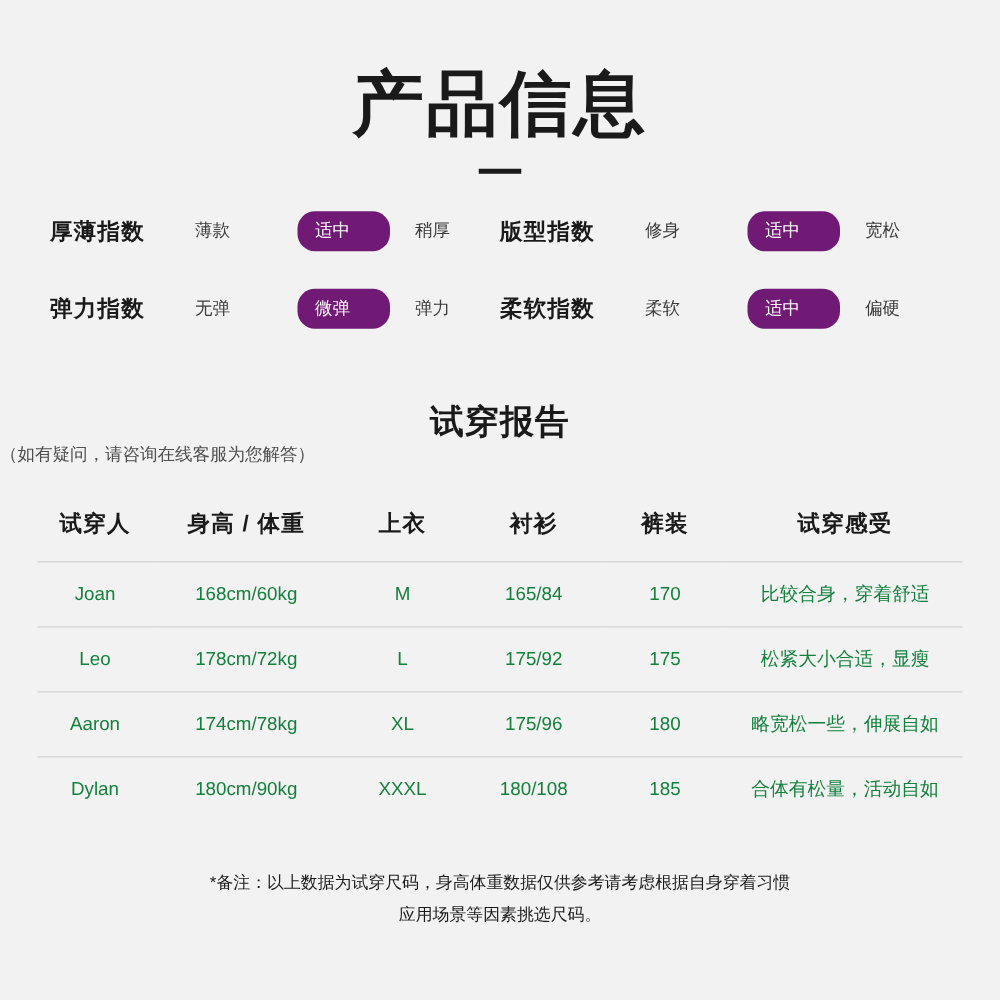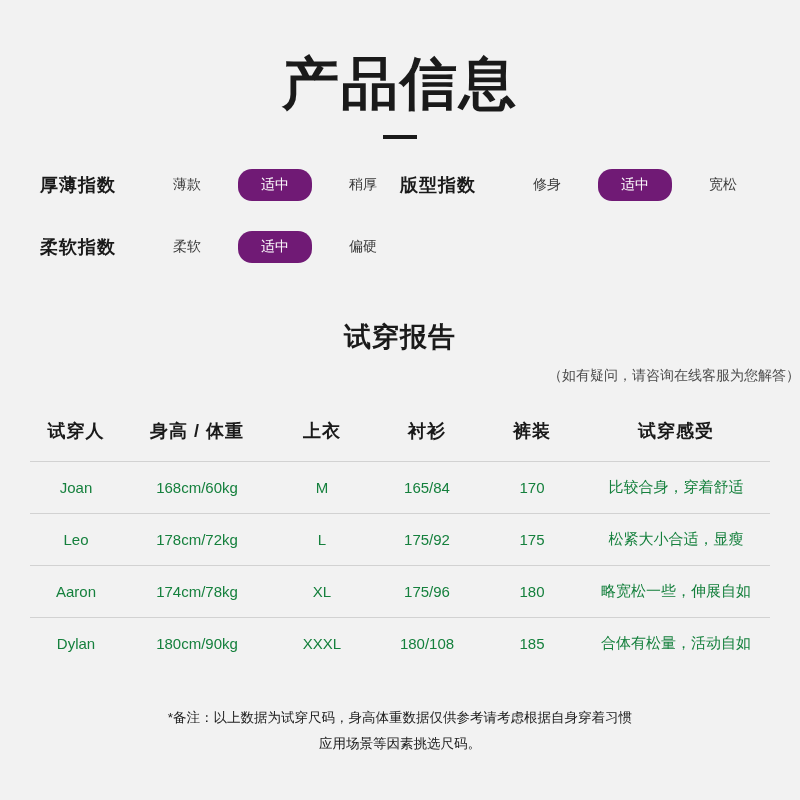--- a/index.html
+++ b/index.html
@@ -59,21 +59,20 @@
   .index-opts {
     display: flex;
     align-items: center;
     flex: 1 1 auto;
     justify-content: space-between;
     padding-right: 6px;
   }
   .opt {
     font-size: 14px;
     color: #3a3a3a;
-    text-align: center;
     min-width: 62px;
     padding: 7px 0;
     border-radius: 14px;
   }
   .opt.active {
     background: #701a75;
     color: #ffffff;
     font-size: 14px;
     padding: 7px 14px;
     min-width: 46px;
@@ -81,24 +80,24 @@
 
   
   .report-title {
     text-align: center;
     font-size: 27px;
     font-weight: bold;
     letter-spacing: 1px;
     margin-top: 56px;
   }
   .report-sub {
-    text-align: right;
+    text-align: left;
     font-size: 14px;
     color: #4d4d4d;
-    margin-top: 12px;
+    margin-top: 0;
   }
 
   
   table.fit-table {
     width: 740px;
     margin: 26px auto 0 auto;
     border-collapse: collapse;
     table-layout: fixed;
   }
   table.fit-table th {
@@ -158,20 +157,28 @@
 
     <div class="index-item">
       <div class="index-label">版型指数</div>
       <div class="index-opts">
         <div class="opt">修身</div>
         <div class="opt active">适中</div>
         <div class="opt">宽松</div>
       </div>
     </div>
 
+    <div class="index-item">
+      <div class="index-label">弹力指数</div>
+      <div class="index-opts">
+        <div class="opt">无弹</div>
+        <div class="opt active">微弹</div>
+        <div class="opt">弹力</div>
+      </div>
+    </div>
 
     <div class="index-item">
       <div class="index-label">柔软指数</div>
       <div class="index-opts">
         <div class="opt">柔软</div>
         <div class="opt active">适中</div>
         <div class="opt">偏硬</div>
       </div>
     </div>
 

